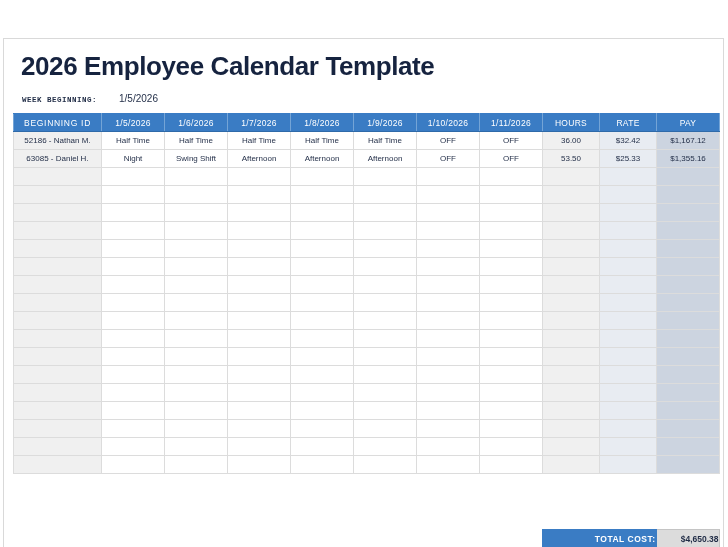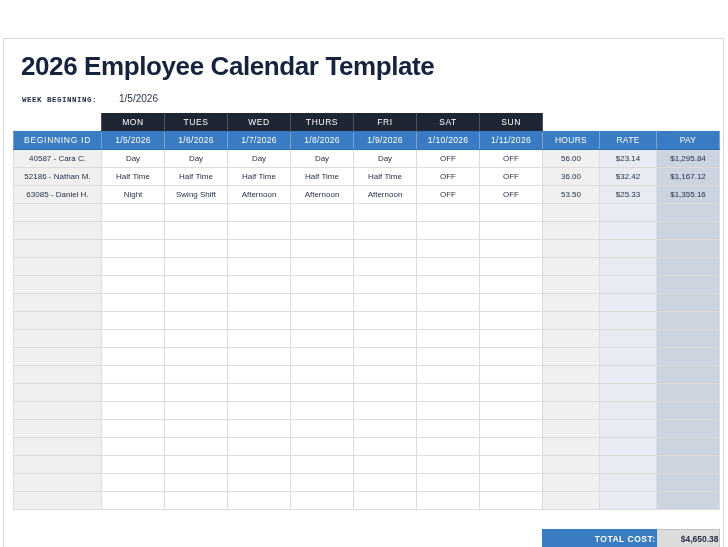--- a/index.html
+++ b/index.html
@@ -200,62 +200,36 @@
           <col style="width:63px">
         <col style="width:63px">
           <col style="width:63px">
           <col style="width:63px">
           <col style="width:63px">
         <col style="width:57px">
           <col style="width:57px">
           <col style="width:63px">
       </colgroup>
       <thead>
-        <tr class="dayrow">
-          <td class="blank"></td>
-          <td>MON</td>
-          <td>TUES</td>
-          <td>WED</td>
-          <td>THURS</td>
-          <td>FRI</td>
-          <td>SAT</td>
-          <td>SUN</td>
-          <td class="blank"></td>
-          <td class="blank"></td>
-          <td class="blank"></td>
-        </tr>
         <tr class="daterow">
           <td class="idcell">BEGINNING ID</td>
           <td>1/5/2026</td>
           <td>1/6/2026</td>
           <td>1/7/2026</td>
           <td>1/8/2026</td>
           <td>1/9/2026</td>
           <td>1/10/2026</td>
           <td>1/11/2026</td>
           <td>HOURS</td>
           <td>RATE</td>
           <td>PAY</td>
         </tr>
       </thead>
       <tbody id="schedule-body">
           <tr>
-            <td class="c-id">40587 - Cara C.</td>
-            <td class="c-day">Day</td>
-            <td class="c-day">Day</td>
-            <td class="c-day">Day</td>
-            <td class="c-day">Day</td>
-            <td class="c-day">Day</td>
-            <td class="c-day">OFF</td>
-            <td class="c-day">OFF</td>
-            <td class="c-hours">56.00</td>
-            <td class="c-rate">$23.14</td>
-            <td class="c-pay">$1,295.84</td>
-          </tr>
-          <tr>
             <td class="c-id">52186 - Nathan M.</td>
             <td class="c-day">Half Time</td>
             <td class="c-day">Half Time</td>
             <td class="c-day">Half Time</td>
             <td class="c-day">Half Time</td>
             <td class="c-day">Half Time</td>
             <td class="c-day">OFF</td>
             <td class="c-day">OFF</td>
             <td class="c-hours">36.00</td>
             <td class="c-rate">$32.42</td>

